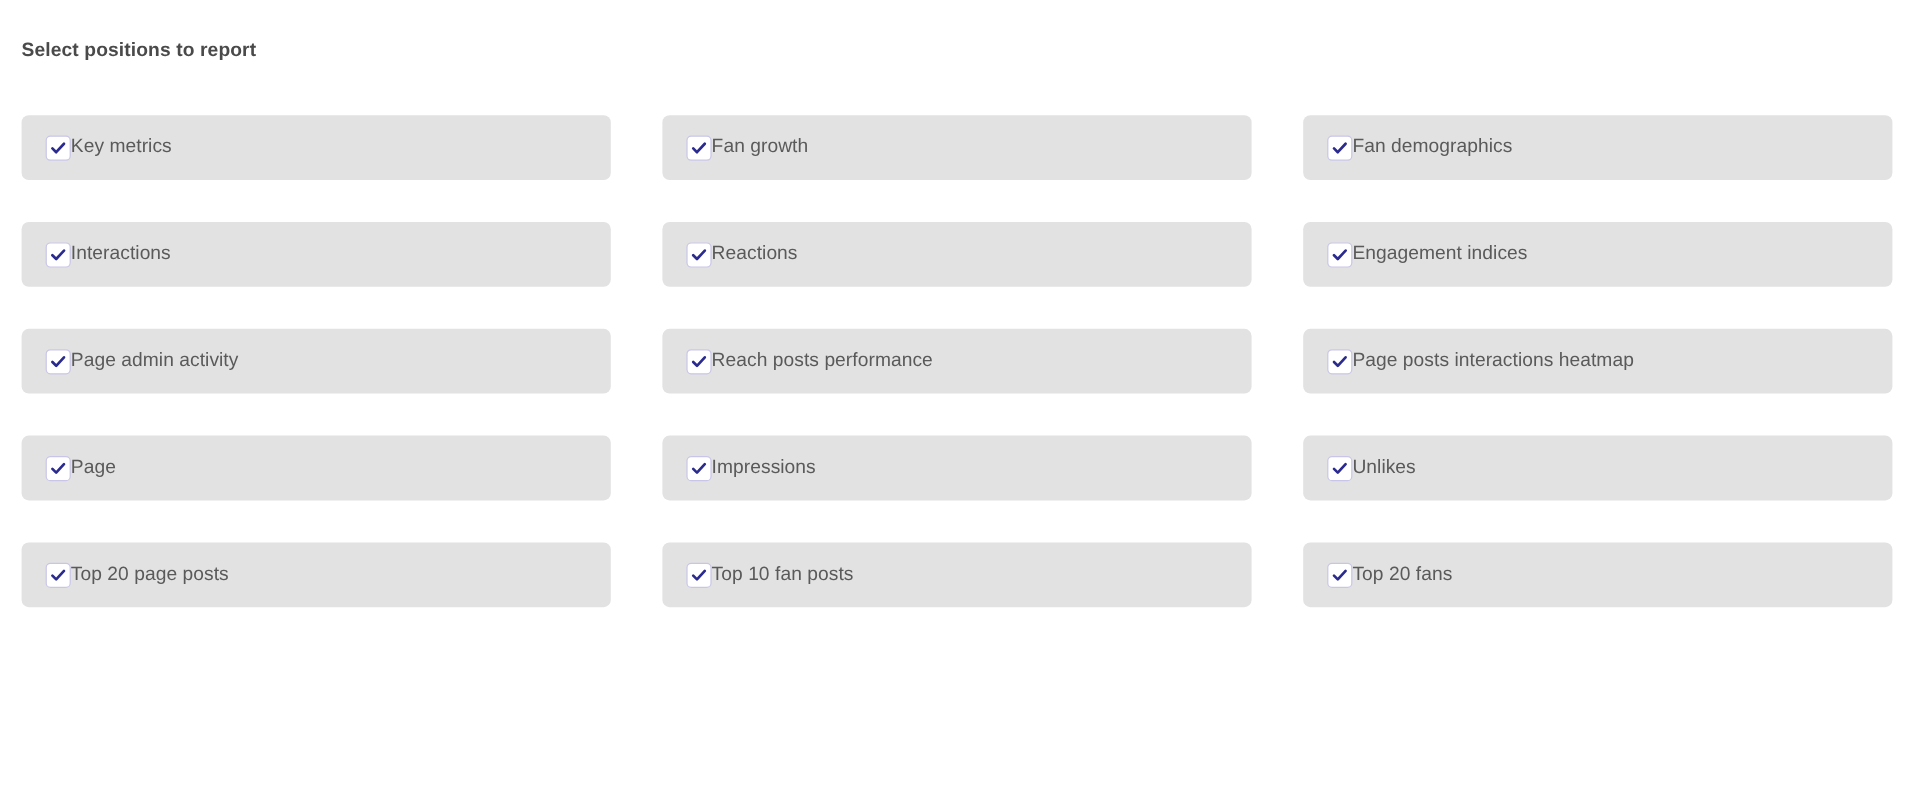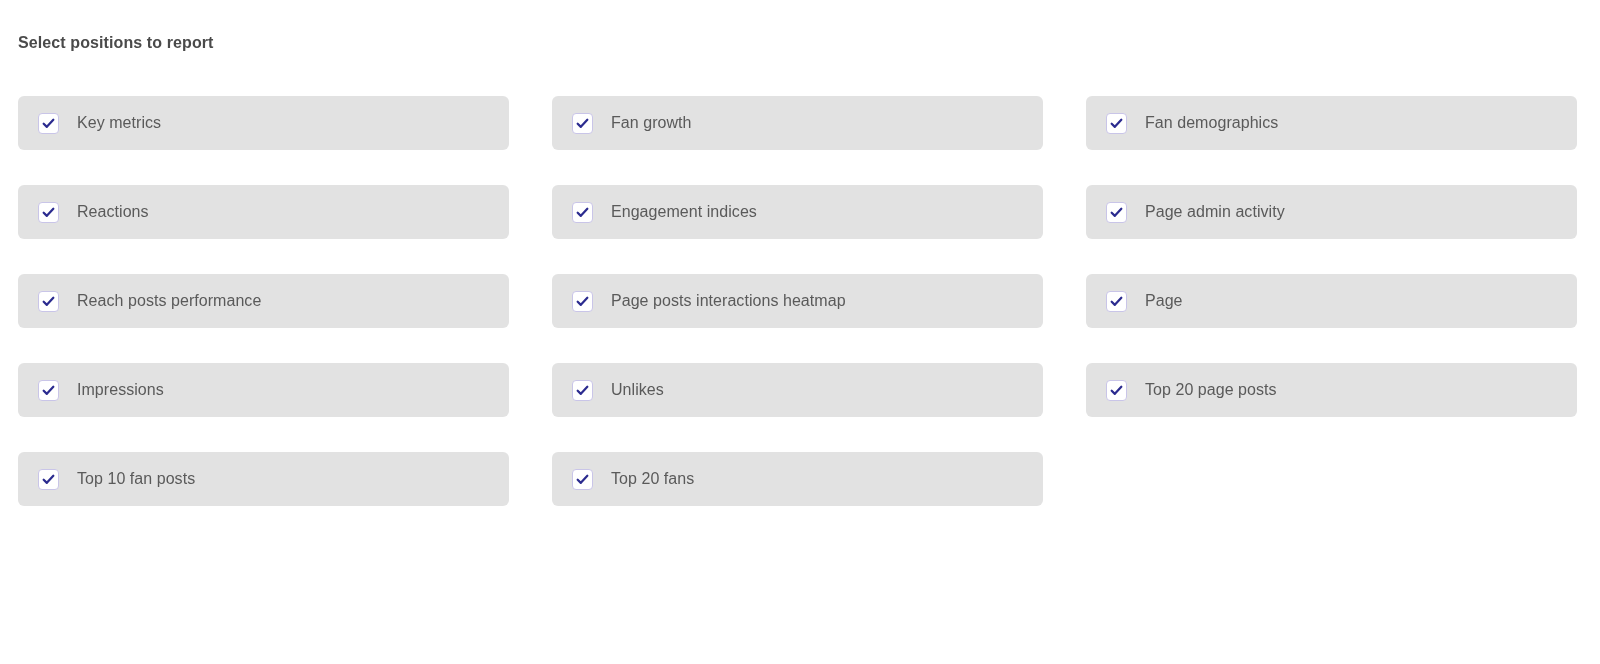--- a/index.html
+++ b/index.html
@@ -72,21 +72,20 @@
     position: relative;
   }
 
   .checkbox svg {
     display: block;
     width: 13px;
     height: 13px;
   }
 
   .option-label {
-    margin-left: 18px;
     font-size: 16px;
     color: #5a5a5a;
     line-height: 20px;
     letter-spacing: 0.05px;
     white-space: nowrap;
   }
 </style>
 </head>
 <body>
 
@@ -118,20 +117,28 @@
           </svg>
         </span>
         <span class="option-label">Fan demographics</span>
       </div>
       <div class="option-card">
         <span class="checkbox" role="checkbox" aria-checked="true">
           <svg viewBox="0 0 14 14">
             <path d="M1.8 7.2 L5.2 10.6 L12.2 3.0" fill="none" stroke="#2b2b8f" stroke-width="2.4" stroke-linecap="round" stroke-linejoin="round"></path>
           </svg>
         </span>
+        <span class="option-label">Interactions</span>
+      </div>
+      <div class="option-card">
+        <span class="checkbox" role="checkbox" aria-checked="true">
+          <svg viewBox="0 0 14 14">
+            <path d="M1.8 7.2 L5.2 10.6 L12.2 3.0" fill="none" stroke="#2b2b8f" stroke-width="2.4" stroke-linecap="round" stroke-linejoin="round"></path>
+          </svg>
+        </span>
         <span class="option-label">Reactions</span>
       </div>
       <div class="option-card">
         <span class="checkbox" role="checkbox" aria-checked="true">
           <svg viewBox="0 0 14 14">
             <path d="M1.8 7.2 L5.2 10.6 L12.2 3.0" fill="none" stroke="#2b2b8f" stroke-width="2.4" stroke-linecap="round" stroke-linejoin="round"></path>
           </svg>
         </span>
         <span class="option-label">Engagement indices</span>
       </div>

